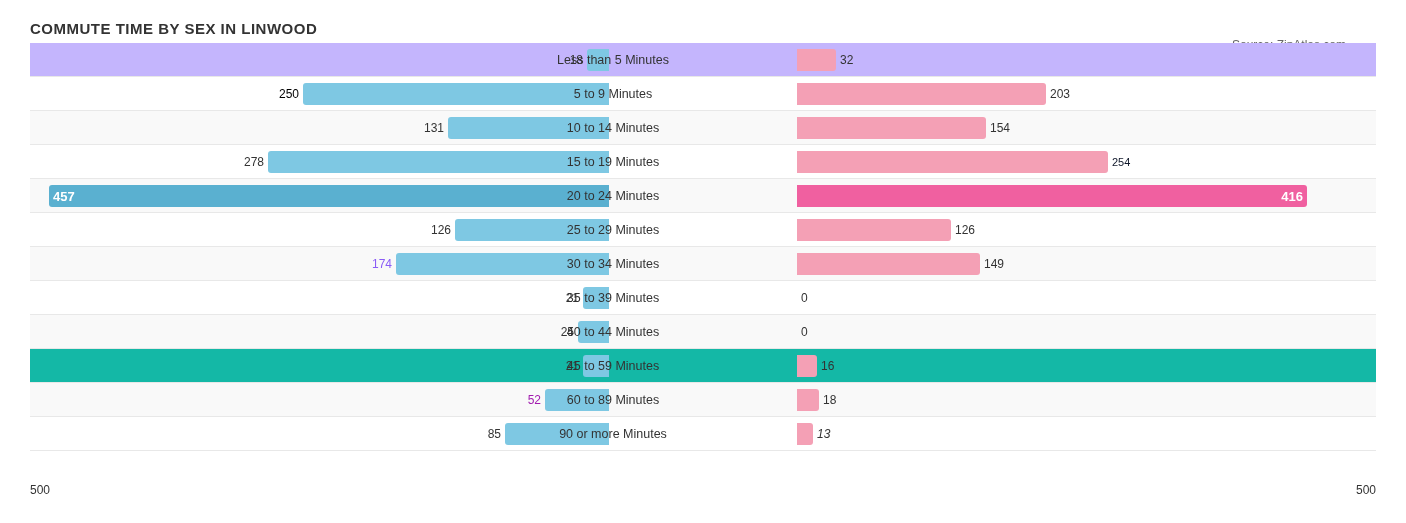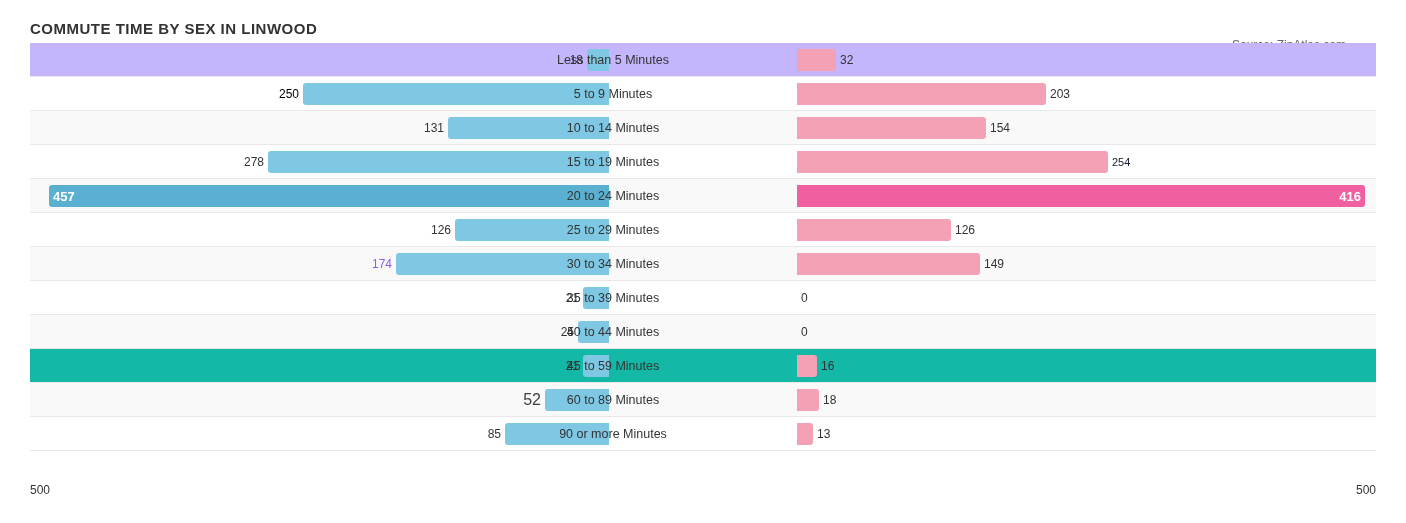--- a/index.html
+++ b/index.html
@@ -182,21 +182,21 @@
           <span style="position: absolute; left: calc(50% + 409px); top: 50%; transform: translateY(-50%); font-size: 11px; color: #0f172a; white-space: nowrap;">254</span>
         </div>
         <div class="bar-row" style="background: rgb(249, 249, 249);">
           <div class="center-label">20 to 24 Minutes</div>
           <div class="left-section" style="width: 50%; position: absolute; right: 50%; top: 0px; height: 100%; display: flex; align-items: center; justify-content: flex-end; padding-right: 94px;">
             <div class="bar-male" style="width: 560px; background: rgb(90, 176, 208); height: 22px; border-radius: 3px 0px 0px 3px; position: relative;">
               <span style="position: absolute; left: 4px; top: 50%; transform: translateY(-50%); color: rgb(255, 255, 255); font-weight: bold; font-size: 13px;">457</span>
             </div>
           </div>
           <div class="right-section" style="width: 50%; position: absolute; left: 50%; top: 0px; height: 100%; display: flex; align-items: center; justify-content: flex-start; padding-left: 94px;">
-            <div class="bar-female" style="width: 568px; background: rgb(240, 96, 160); height: 22px; border-radius: 0px 3px 3px 0px; position: relative;">
+            <div class="bar-female" style="width: 510px; background: rgb(240, 96, 160); height: 22px; border-radius: 0px 3px 3px 0px; position: relative;">
               <span style="position: absolute; right: 4px; top: 50%; transform: translateY(-50%); color: rgb(255, 255, 255); font-weight: bold; font-size: 13px;">416</span>
             </div>
           </div>
         </div>
         <div class="bar-row" style="background: rgb(255, 255, 255);">
           <div class="center-label">25 to 29 Minutes</div>
           <div class="left-section" style="width: 50%; position: absolute; right: 50%; top: 0px; height: 100%; display: flex; align-items: center; justify-content: flex-end; padding-right: 94px;">
             <div class="bar-male" style="width: 154px; background: rgb(126, 200, 227); height: 22px; border-radius: 3px 0px 0px 3px; position: relative;"></div>
           </div>
           <div class="right-section" style="width: 50%; position: absolute; left: 50%; top: 0px; height: 100%; display: flex; align-items: center; justify-content: flex-start; padding-left: 94px;">
@@ -250,33 +250,33 @@
           <span style="position: absolute; left: calc(50% + 118px); top: 50%; transform: translateY(-50%); font-size: 12px; color: rgb(51, 51, 51); white-space: nowrap;">16</span>
         </div>
         <div class="bar-row" style="background: rgb(249, 249, 249);">
           <div class="center-label">60 to 89 Minutes</div>
           <div class="left-section" style="width: 50%; position: absolute; right: 50%; top: 0px; height: 100%; display: flex; align-items: center; justify-content: flex-end; padding-right: 94px;">
             <div class="bar-male" style="width: 64px; background: rgb(126, 200, 227); height: 22px; border-radius: 3px 0px 0px 3px; position: relative;"></div>
           </div>
           <div class="right-section" style="width: 50%; position: absolute; left: 50%; top: 0px; height: 100%; display: flex; align-items: center; justify-content: flex-start; padding-left: 94px;">
             <div class="bar-female" style="width: 22px; background: rgb(244, 160, 181); height: 22px; border-radius: 0px 3px 3px 0px; position: relative;"></div>
           </div>
-          <span style="position: absolute; right: calc(50% + 162px); top: 50%; transform: translateY(-50%); font-size: 16px; color: #404040; white-space: nowrap;">52</span>
+          <span style="position: absolute; right: calc(50% + 162px); top: 50%; transform: translateY(-50%); font-size: 12px; color: #a21caf; white-space: nowrap;">52</span>
           <span style="position: absolute; left: calc(50% + 120px); top: 50%; transform: translateY(-50%); font-size: 12px; color: rgb(51, 51, 51); white-space: nowrap;">18</span>
         </div>
         <div class="bar-row" style="background: rgb(255, 255, 255);">
           <div class="center-label">90 or more Minutes</div>
           <div class="left-section" style="width: 50%; position: absolute; right: 50%; top: 0px; height: 100%; display: flex; align-items: center; justify-content: flex-end; padding-right: 94px;">
             <div class="bar-male" style="width: 104px; background: rgb(126, 200, 227); height: 22px; border-radius: 3px 0px 0px 3px; position: relative;"></div>
           </div>
           <div class="right-section" style="width: 50%; position: absolute; left: 50%; top: 0px; height: 100%; display: flex; align-items: center; justify-content: flex-start; padding-left: 94px;">
             <div class="bar-female" style="width: 16px; background: rgb(244, 160, 181); height: 22px; border-radius: 0px 3px 3px 0px; position: relative;"></div>
           </div>
           <span style="position: absolute; right: calc(50% + 202px); top: 50%; transform: translateY(-50%); font-size: 12px; color: rgb(51, 51, 51); white-space: nowrap;">85</span>
-          <span style="position: absolute; left: calc(50% + 114px); top: 50%; transform: translateY(-50%); font-size: 12px; color: rgb(51, 51, 51); white-space: nowrap;">13</span>
+          <span style="position: absolute; left: calc(50% + 114px); top: 50%; transform: translateY(-50%); font-size: 12px; color: rgb(51, 51, 51); white-space: nowrap; font-style: italic;">13</span>
         </div>
       </div>
     <div style="position:relative; height:24px;">
       <span class="axis-label-left">500</span>
       <span class="axis-label-right">500</span>
     </div>
   </div>
 
 </div>
 

